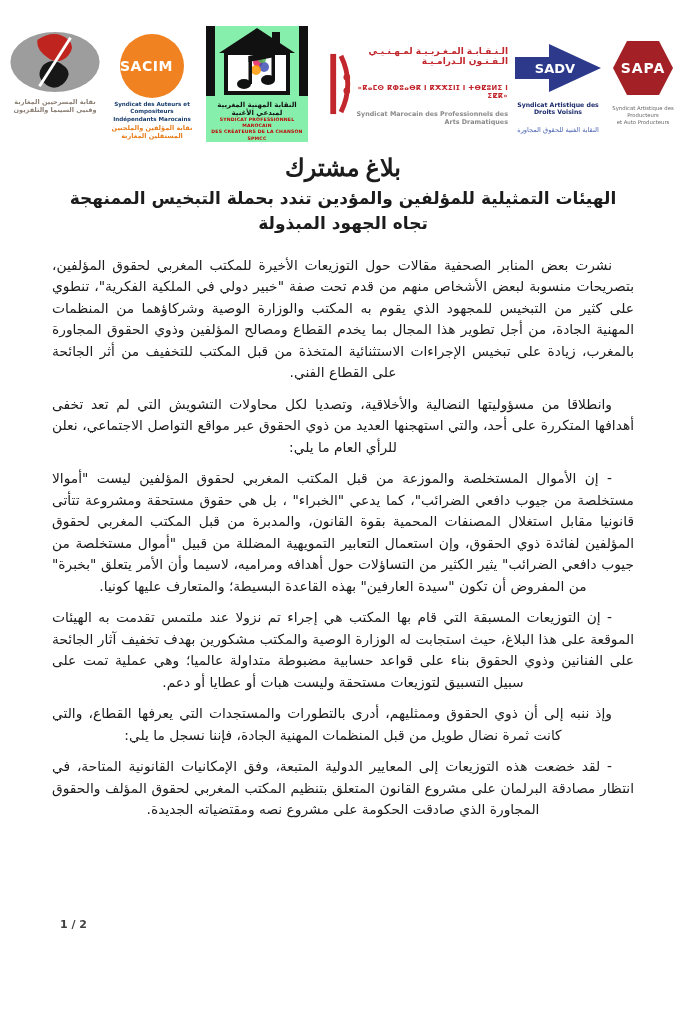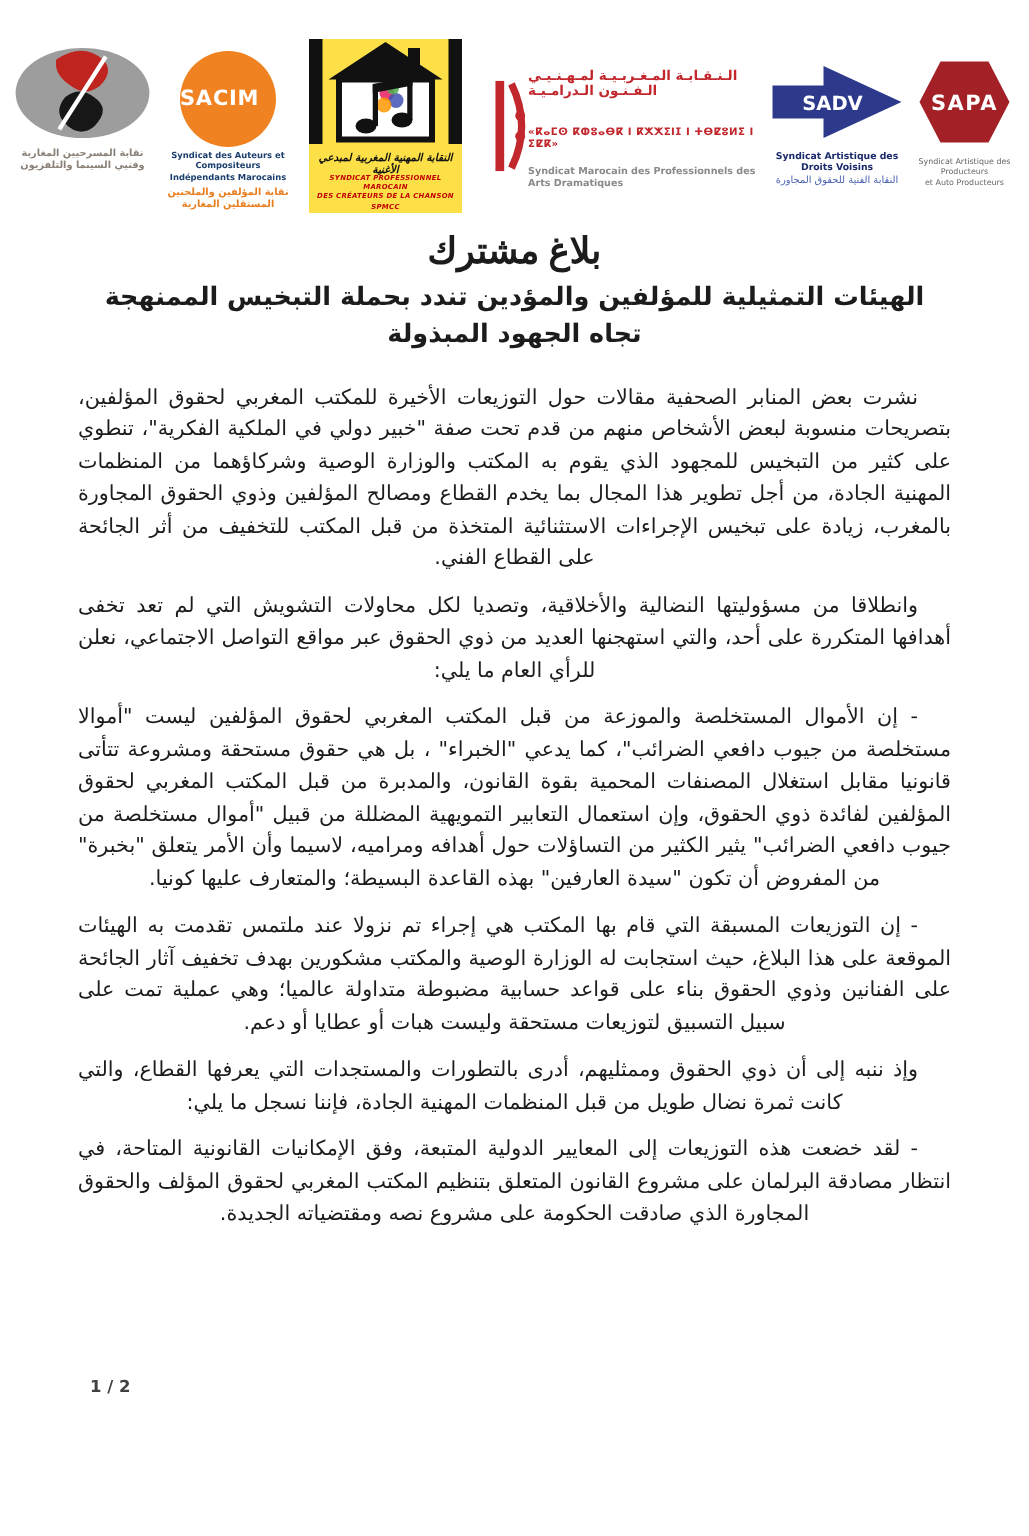--- a/index.html
+++ b/index.html
@@ -11,31 +11,31 @@
   .logo{position:absolute;text-align:center;}
   .logo .cap{line-height:1.25;}
   .logo1{left:6px;top:30px;width:98px;}
   .logo1 .cap{font-size:6.5px;color:#8a7f74;font-weight:bold;}
   .logo2{left:106px;top:34px;width:92px;}
   .sacim-circle{width:64px;height:64px;border-radius:50%;background:#F08221;margin:0 auto;
                 display:flex;align-items:center;justify-content:flex-start;}
   .sacim-circle span{color:#fff;font-weight:bold;font-size:14px;letter-spacing:.5px;}
   .logo2 .fr{font-size:5.6px;color:#1a3e6e;font-weight:bold;margin-top:3px;line-height:1.3;}
   .logo2 .ar{font-size:6.5px;color:#E87E1E;font-weight:bold;margin-top:1px;}
-  .logo3{left:206px;top:26px;width:102px;background:#fde047;font-style:italic;}
+  .logo3{left:206px;top:26px;width:102px;background:#86efac;}
   .logo3 .ar{font-size:7px;color:#111;font-weight:bold;margin-top:1px;}
   .logo3 .fr{font-size:4.6px;color:#C00000;font-weight:bold;letter-spacing:.2px;line-height:1.35;text-transform:uppercase;}
   .logo4{left:328px;top:46px;width:180px;display:flex;align-items:center;}
-  .logo4 .txt{flex:1;text-align:left;}
+  .logo4 .txt{flex:1;text-align:right;}
   .logo4 .ar{font-size:9px;color:#C1272D;font-weight:bold;}
   .logo4 .tz{font-size:6.8px;color:#C1272D;font-weight:bold;margin-top:18px;letter-spacing:.3px;}
   .logo4 .fr{font-size:6.4px;color:#8a8a8a;margin-top:10px;font-weight:bold;}
   .logo5{left:508px;top:40px;width:100px;}
   .logo5 .fr{font-size:6.2px;color:#1b2a6b;font-weight:bold;margin-top:1px;}
-  .logo5 .ar{font-size:6.6px;color:#4a63b0;margin-top:1px;}
+  .logo5 .ar{font-size:6.6px;color:#4a63b0;margin-top:11px;}
   .logo6{left:602px;top:38px;width:82px;}
   .logo6 .fr{font-size:5.3px;color:#666;margin-top:3px;line-height:1.35;}
 
   
   .title-block{text-align:center;margin-top:20px;font-weight:bold;direction:rtl;}
   .title-main{font-size:24px;line-height:1.4;font-family:Liberation Serif, serif;}
   .title-sub{font-size:17px;line-height:1.5;}
 
   
   main{margin:18px 52px 0 52px;direction:rtl;}

